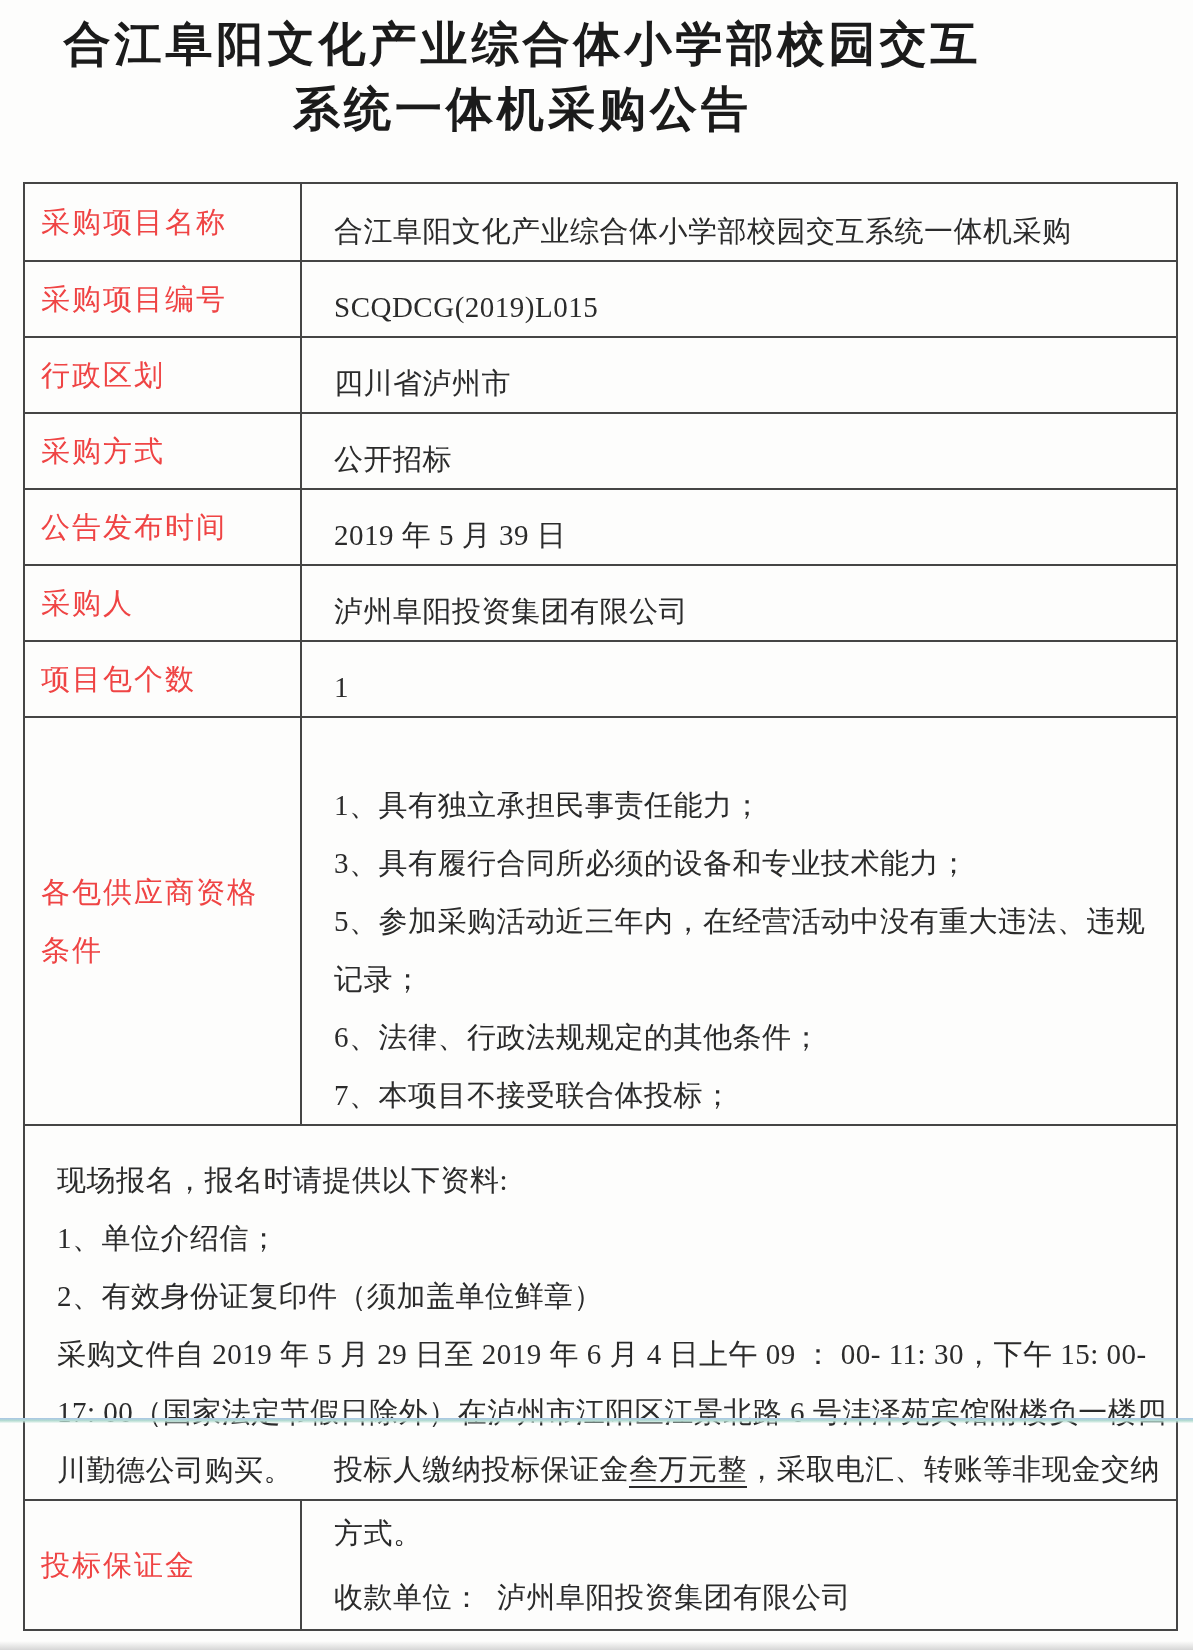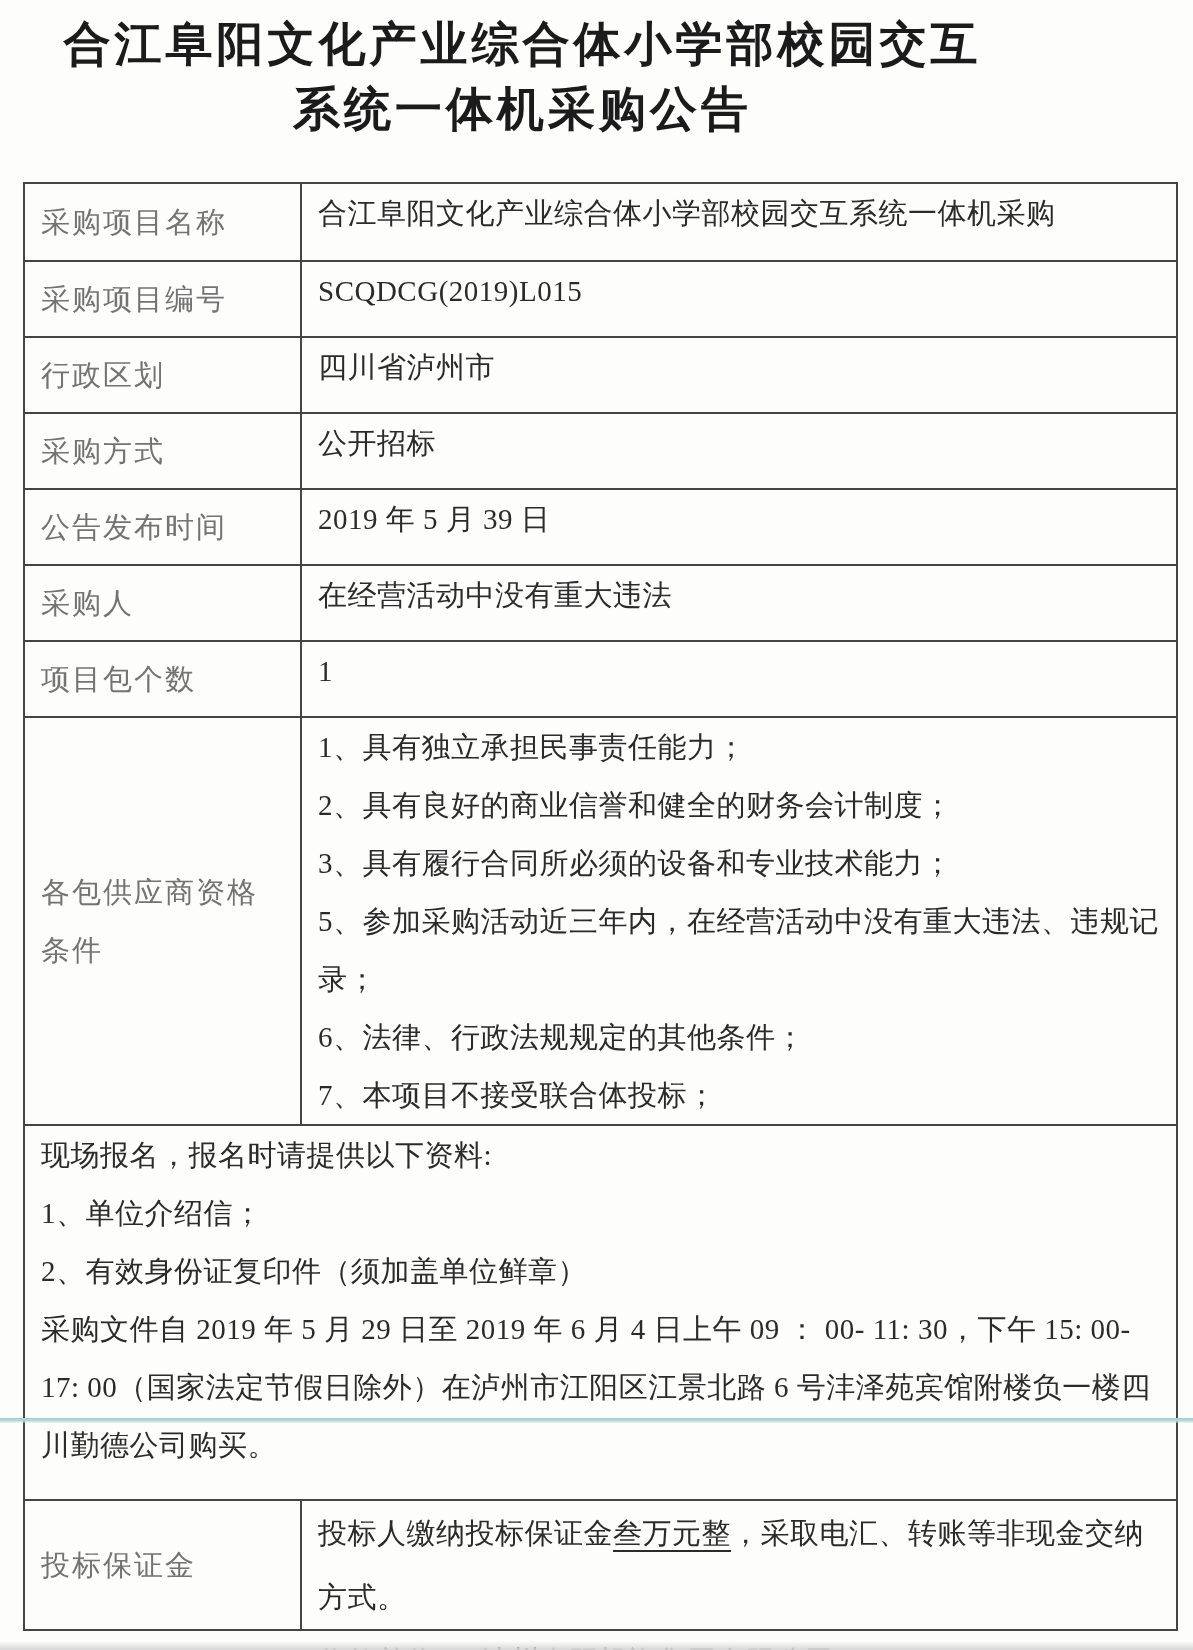--- a/index.html
+++ b/index.html
@@ -53,32 +53,33 @@
     flex: 0 0 277px;
     width: 277px;
     border-right: 2px solid #454545;
     box-sizing: border-box;
     display: flex;
     align-items: center;
     padding: 0 12px 0 16px;
     font-size: 29px;
     letter-spacing: 2px;
     line-height: 58px;
-    color: #737373;
+    color: #ef4444;
   }
   .cell-value {
     flex: 1;
     display: flex;
     flex-direction: column;
-    justify-content: flex-start;
+    justify-content: flex-end;
     box-sizing: border-box;
     padding: 0 8px 0 16px;
     font-size: 29px;
     letter-spacing: 0.5px;
     color: #2b2b2b;
+    margin-left: 16px;
   }
   .cell-value p {
     margin: 0;
     line-height: 58px;
   }
   .row-dep .cell-value p { line-height: 64px; }
 
   .b { font-weight: 400; }
   .u {
     text-decoration: underline;
@@ -160,40 +161,39 @@
       <div class="cell-value">
           <p>2019 年 5 月 39 日</p>
         </div>
     </div>
 
     <div class="t-row row-h">
       <div class="cell-label">
           <span>采购人</span>
         </div>
       <div class="cell-value">
-          <p>在经营活动中没有重大违法</p>
+          <p>泸州阜阳投资集团有限公司</p>
         </div>
     </div>
 
     <div class="t-row row-h">
       <div class="cell-label">
           <span>项目包个数</span>
         </div>
       <div class="cell-value">
           <p>1</p>
         </div>
     </div>
 
     <div class="t-row row-qual">
       <div class="cell-label">
           <span>各包供应商资格条件</span>
         </div>
       <div class="cell-value">
         <p>1、具有独立承担民事责任能力；</p>
-        <p>2、具有良好的商业信誉和健全的财务会计制度；</p>
         <p>3、具有履行合同所必须的设备和专业技术能力；</p>
         <p>5、参加采购活动近三年内，在经营活动中没有重大违法、违规记录；</p>
         <p>6、法律、行政法规规定的其他条件；</p>
         <p>7、本项目不接受联合体投标；</p>
       </div>
     </div>
 
     <div class="t-row row-bid">
       <div class="cell-value">
         <p>现场报名，报名时请提供以下资料:</p>

